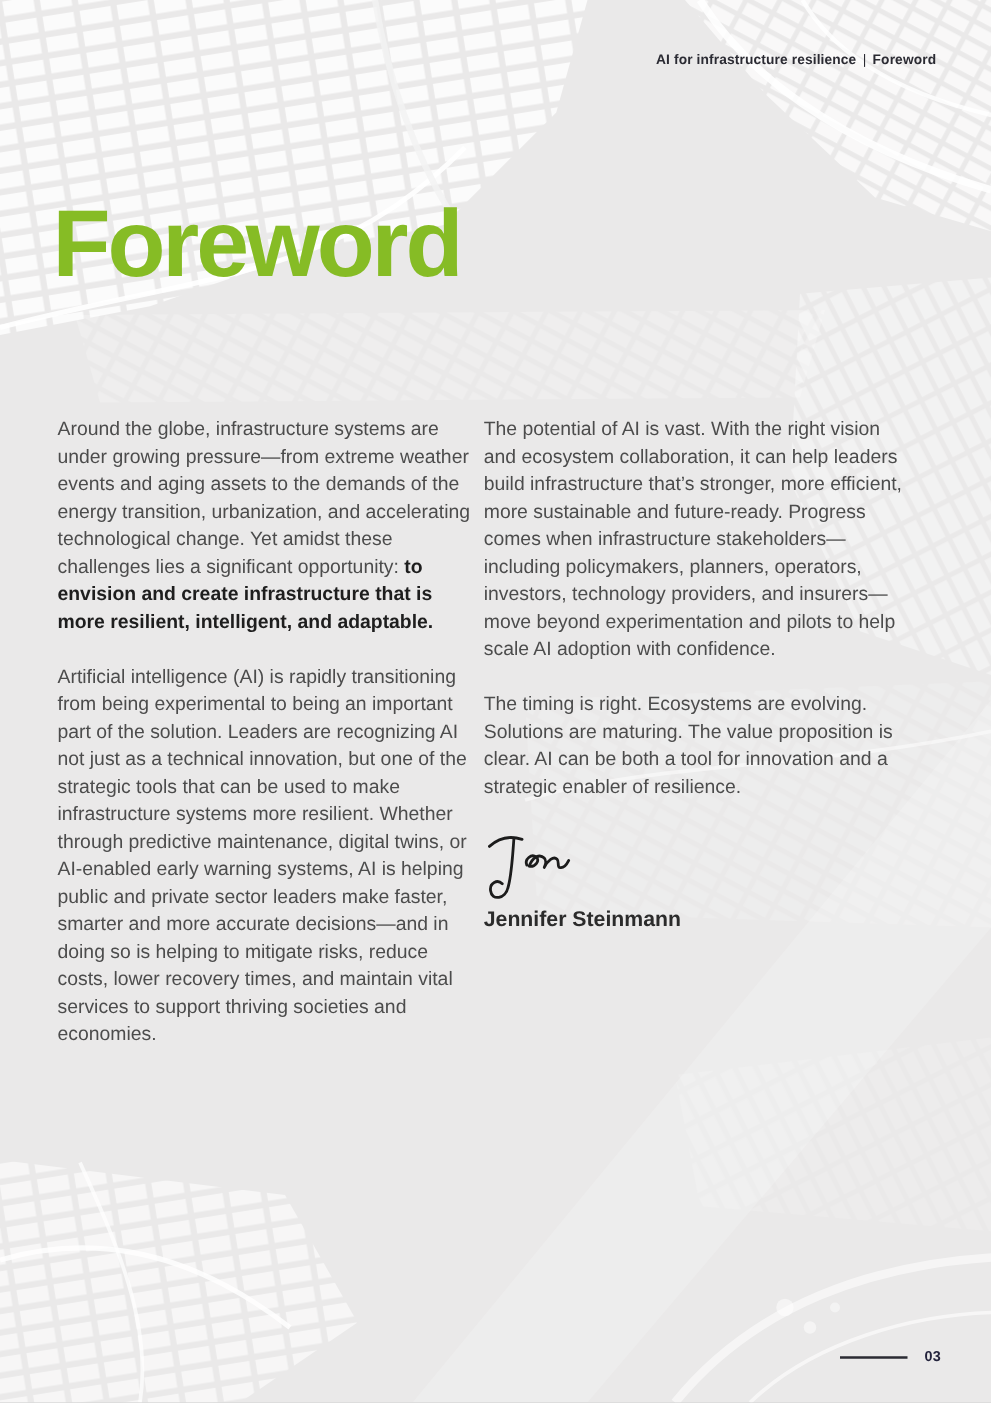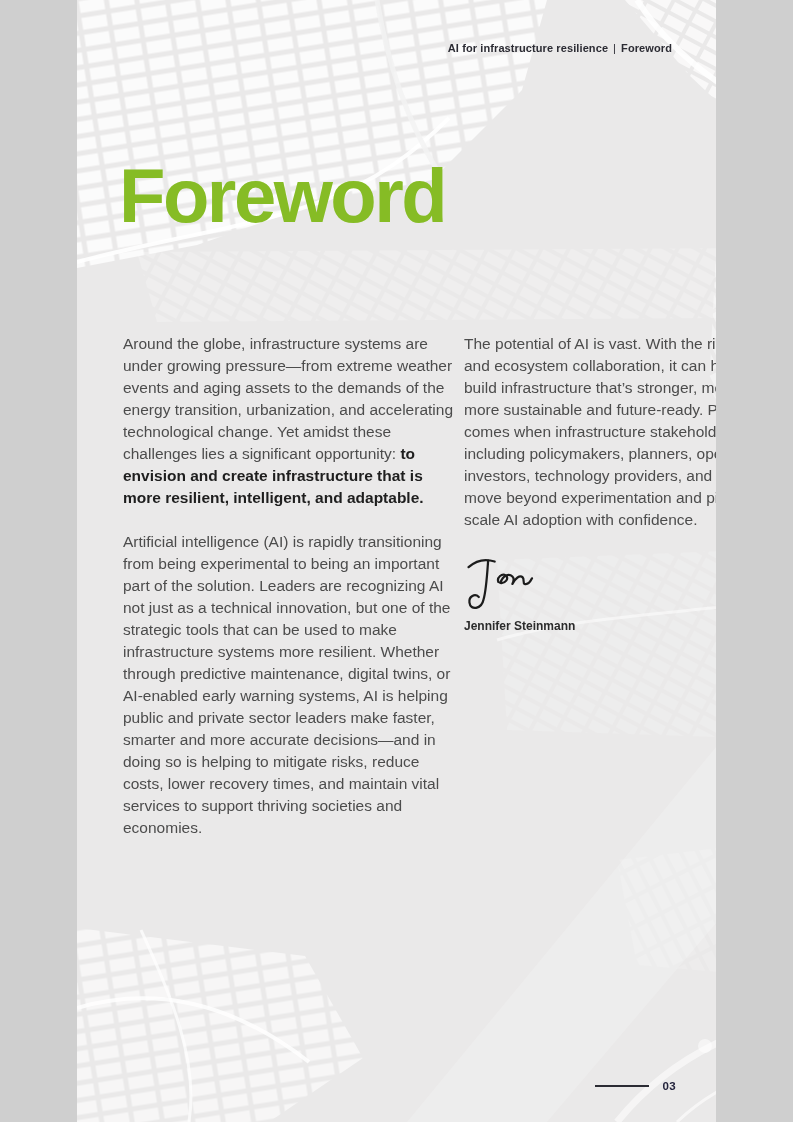--- a/index.html
+++ b/index.html
@@ -1,18 +1,18 @@
 <!DOCTYPE html>
 <html><head>
 <meta charset="utf-8">
 <style>
   html, body { margin: 0; padding: 0; background: #cfcfcf; }
   .page {
     position: relative;
-    width: 639px;
+    width: 793px;
     height: 1122px;
     margin: 0 auto;
     background: #EAE9E9;
     overflow: hidden;
     font-family: "Liberation Sans", sans-serif;
   }
   .map-bg { position: absolute; left: 0; top: 0; width: 793px; height: 1122px; }
 
   .doc-header {
     position: absolute;
@@ -51,21 +51,21 @@
     line-height: 22px;
     color: #4c4c4c;
   }
   .col p { margin: 0 0 22px 0; }
   .col strong { color: #1e1e1e; font-weight: 700; }
 
   .signatory { margin-top: 8px; }
   .sig { display: block; }
   .sig-jen   { width: 84px;  height: 60px; margin: 2px 0 2px -2px; }
   .sig-costi { width: 158px; height: 70px; margin: 8px 0 0 -2px; }
-  .sig-name  { font-size: 12px; font-weight: 700; color: #2b2b2b; margin-top: 2px; }
+  .sig-name  { font-size: 17px; font-weight: 700; color: #2b2b2b; margin-top: 2px; }
   .sig-title { font-size: 15px; font-style: italic; color: #4c4c4c; margin-top: 3px; }
 
   .doc-footer {
     position: absolute;
     right: 40px;
     bottom: 30px;
     display: flex;
     align-items: center;
     gap: 14px;
   }
@@ -121,20 +121,21 @@
   <h1 class="page-title">Foreword</h1>
 
   <div class="columns">
     <div class="col">
       <p><span>Around the globe, infrastructure systems are under growing pressure—from extreme weather events and aging assets to the demands of the energy transition, urbanization, and accelerating technological change. Yet amidst these challenges lies a significant opportunity: </span><strong>to envision and create infrastructure that is more resilient, intelligent, and adaptable.</strong></p>
       <p>Artificial intelligence (AI) is rapidly transitioning from being experimental to being an important part of the solution. Leaders are recognizing AI not just as a technical innovation, but one of the strategic tools that can be used to make infrastructure systems more resilient. Whether through predictive maintenance, digital twins, or AI-enabled early warning systems, AI is helping public and private sector leaders make faster, smarter and more accurate decisions—and in doing so is helping to mitigate risks, reduce costs, lower recovery times, and maintain vital services to support thriving societies and economies.</p>
     </div>
 
     <div class="col">
       <p>The potential of AI is vast. With the right vision and ecosystem collaboration, it can help leaders build infrastructure that’s stronger, more efficient, more sustainable and future-ready. Progress comes when infrastructure stakeholders—including policymakers, planners, operators, investors, technology providers, and insurers—move beyond experimentation and pilots to help scale AI adoption with confidence.</p>
+      <p>The timing is right. Ecosystems are evolving. Solutions are maturing. The value proposition is clear. AI can be both a tool for innovation and a strategic enabler of resilience.</p>
 
       <div class="signatory">
         <svg class="sig sig-jen" viewBox="0 0 90 64" aria-hidden="true">
           <g stroke="#1c1c1c" stroke-width="2.4" fill="none" stroke-linecap="round" stroke-linejoin="round">
             <path d="M7,15 C16,7 26,6 35,9"></path>
             <path d="M28,8 C27,22 26,40 23,50 C21,60 9,62 8,53 C7,46 14,43 18,47"></path>
             <path d="M39,31 C37,26 43,21 47,24 C51,27 46,33 41,32 C44,24 50,21 54,25 C56,27 55,31 54,33 C57,27 62,23 65,26 C67,28 65,32 67,33 C70,34 73,31 75,27"></path>
           </g>
         </svg>
         <div class="sig-name">Jennifer Steinmann</div>

